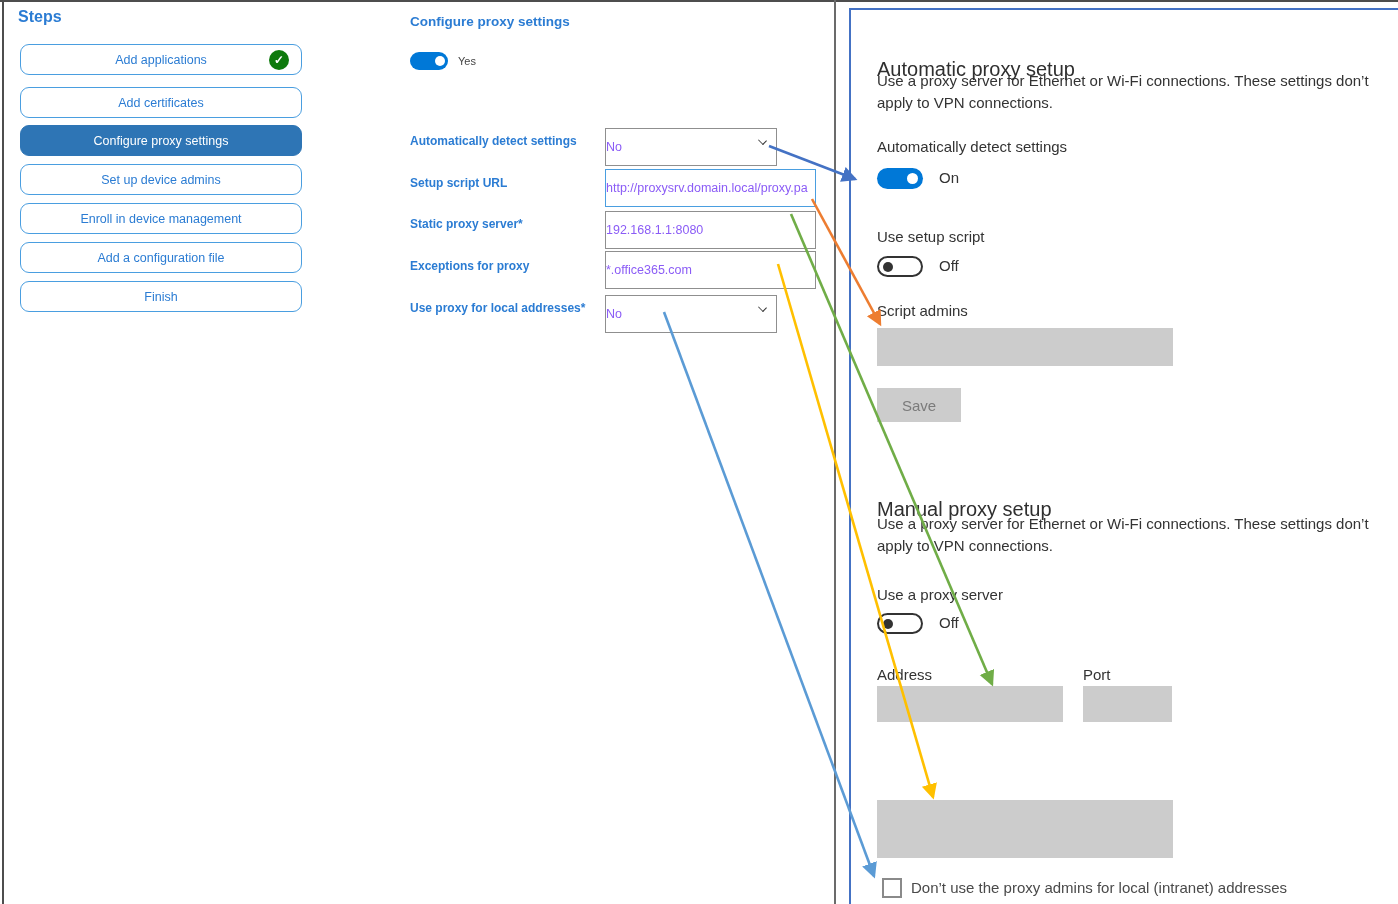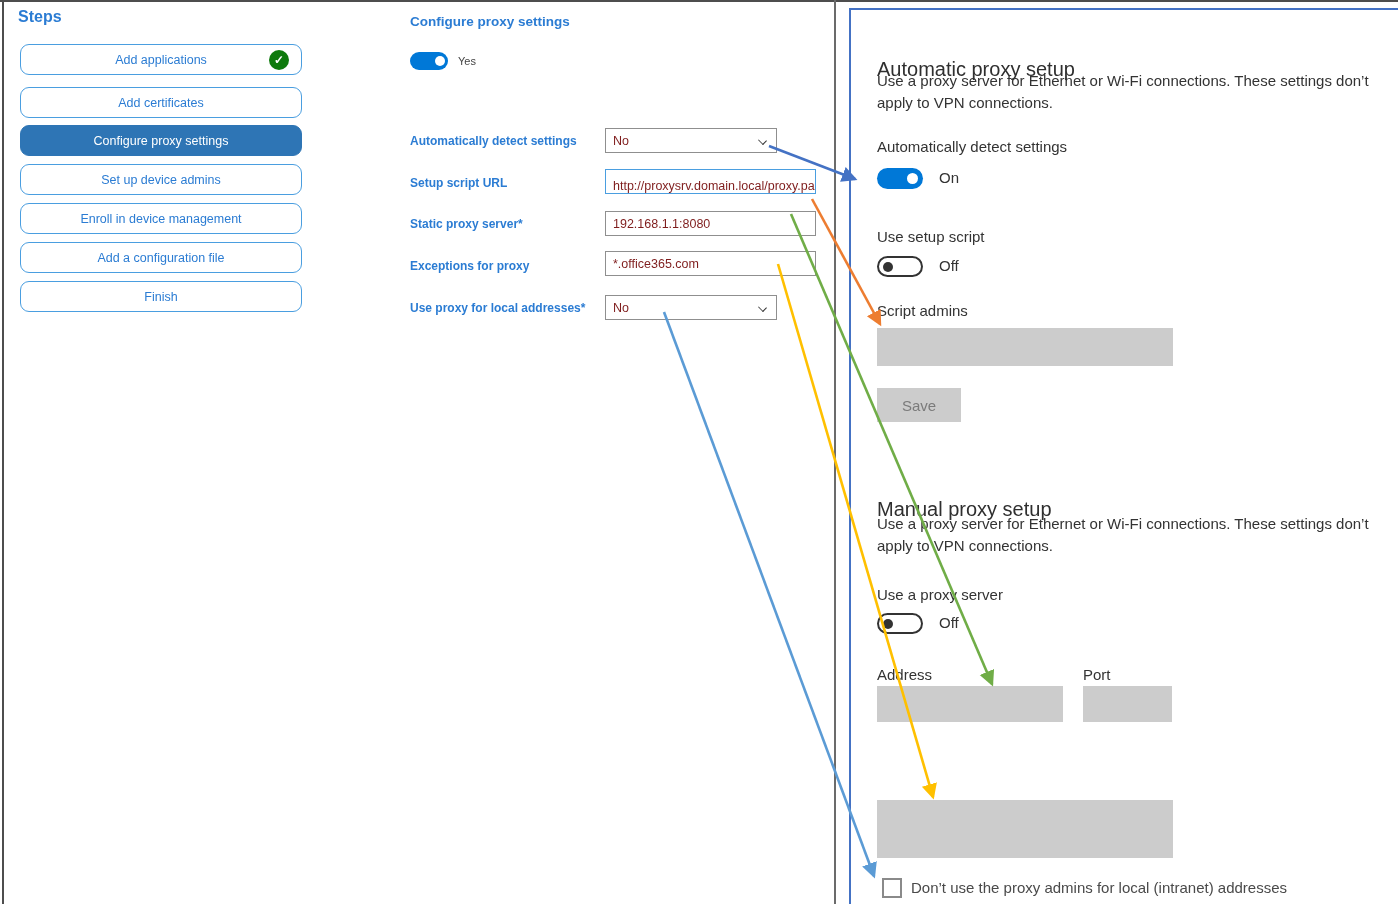--- a/index.html
+++ b/index.html
@@ -29,26 +29,26 @@
   }
 
   
   .form-heading { position:absolute; left:410px; top:14px; font-size:13.5px; font-weight:bold; color:#2b7cd3; }
   .toggle-sm { position:absolute; left:410px; top:52px; width:38px; height:18px; border-radius:9px; background:#0078d7; cursor:pointer; }
   .toggle-sm .knob { position:absolute; right:3px; top:4px; width:10px; height:10px; border-radius:50%; background:#fff; }
   .toggle-sm-label { position:absolute; left:458px; top:55px; font-size:11px; color:#444; }
 
   .fld-label { position:absolute; left:410px; width:190px; font-size:12px; font-weight:bold; color:#2b7cd3; }
   .fld-input {
-    position:absolute; left:605px; height:25px; background:#fff;
-    border:1px solid #8f8f8f; font-size:12.5px; color:#7f1d1d;
-    display:flex; align-items:center; padding-left:7px; white-space:nowrap; overflow:hidden;
+    position:absolute; left:605px; height:38px; background:#fff;
+    border:1px solid #8f8f8f; font-size:12.5px; color:#8b5cf6;
+    display:flex; align-items:center; white-space:nowrap; overflow:hidden;
   }
   .fld-input.text210 { width:211px; }
-  .fld-input.blue-border { border:1px solid #4a9ee0;align-items:flex-end; }
+  .fld-input.blue-border { border:1px solid #4a9ee0; }
   .fld-select { width:172px; cursor:pointer; }
   .chevron {
     position:absolute; right:10px; top:8px; width:7px; height:7px;
     border-right:1.6px solid #333; border-bottom:1.6px solid #333;
     transform:rotate(45deg) scale(1,0.8);
   }
 
   
   .settings-panel {
     position:absolute; left:849px; top:8px; width:600px; height:950px;

